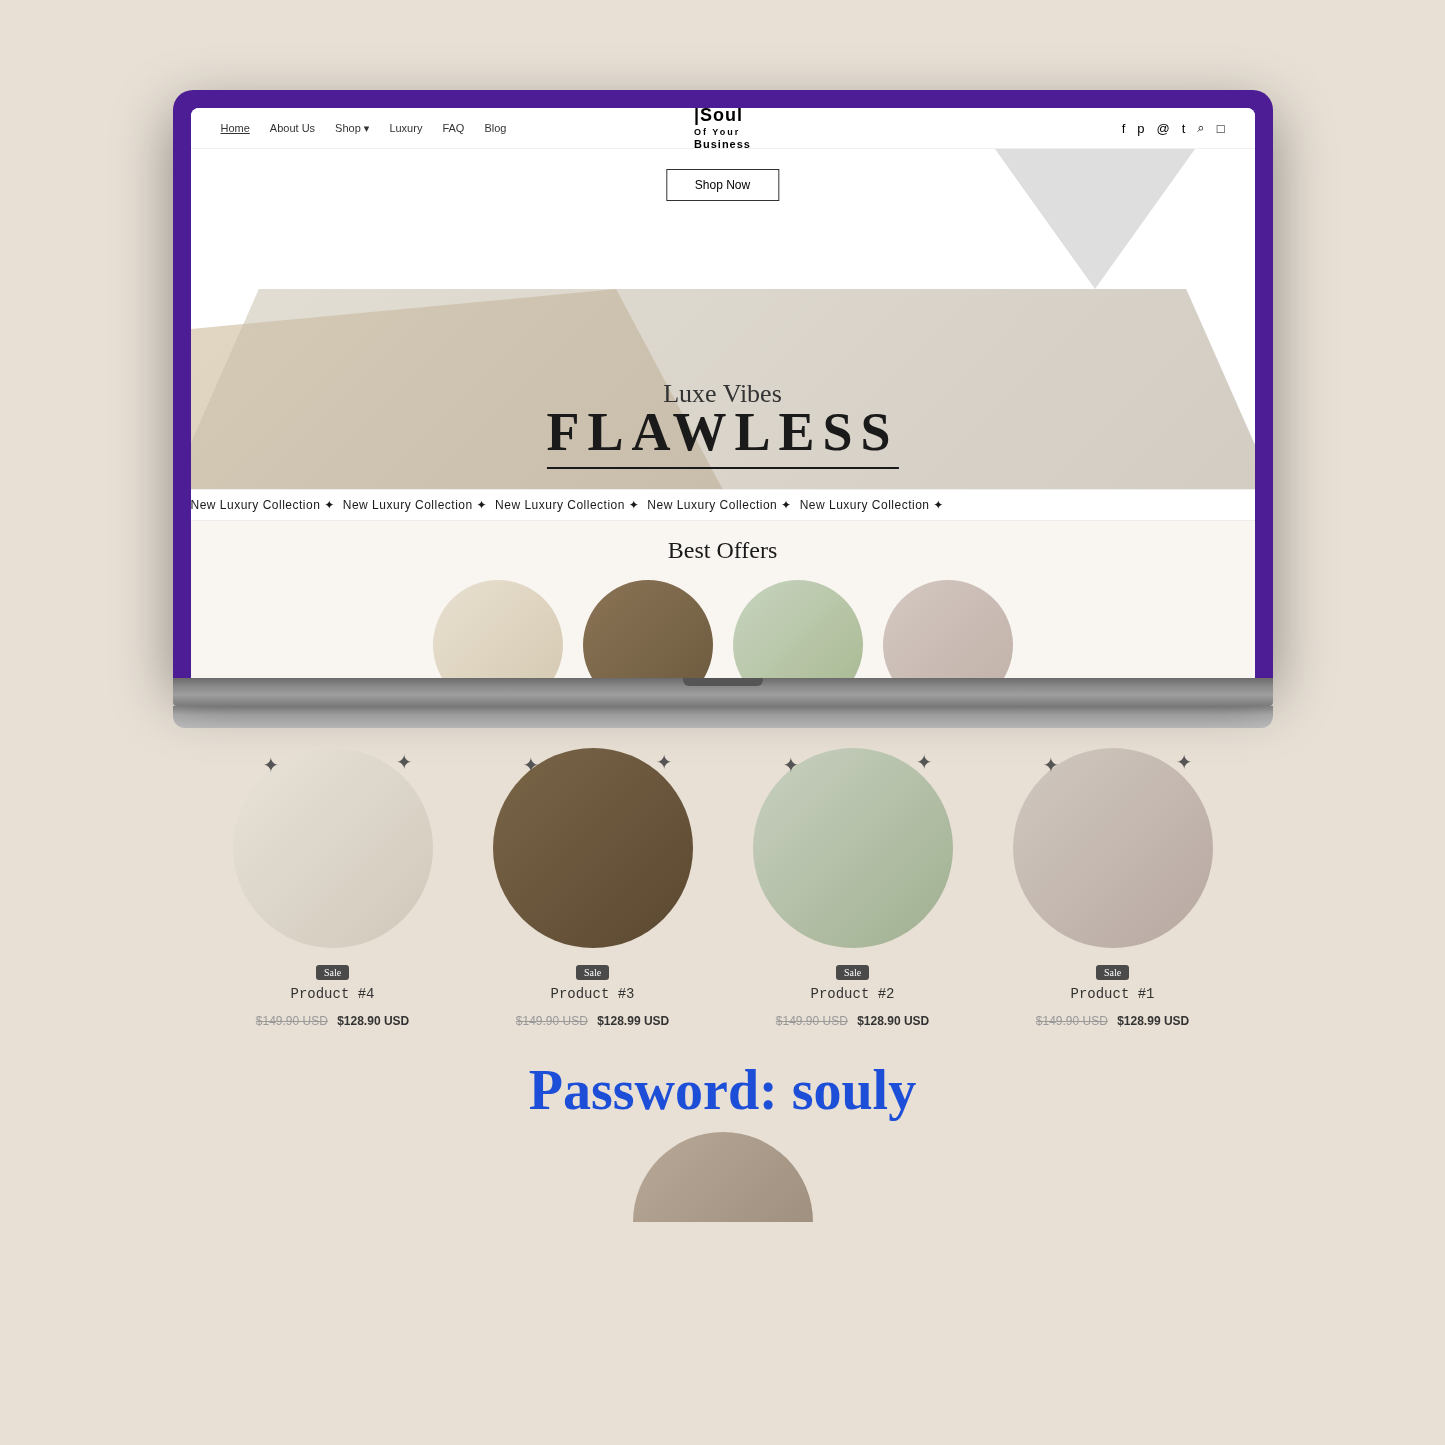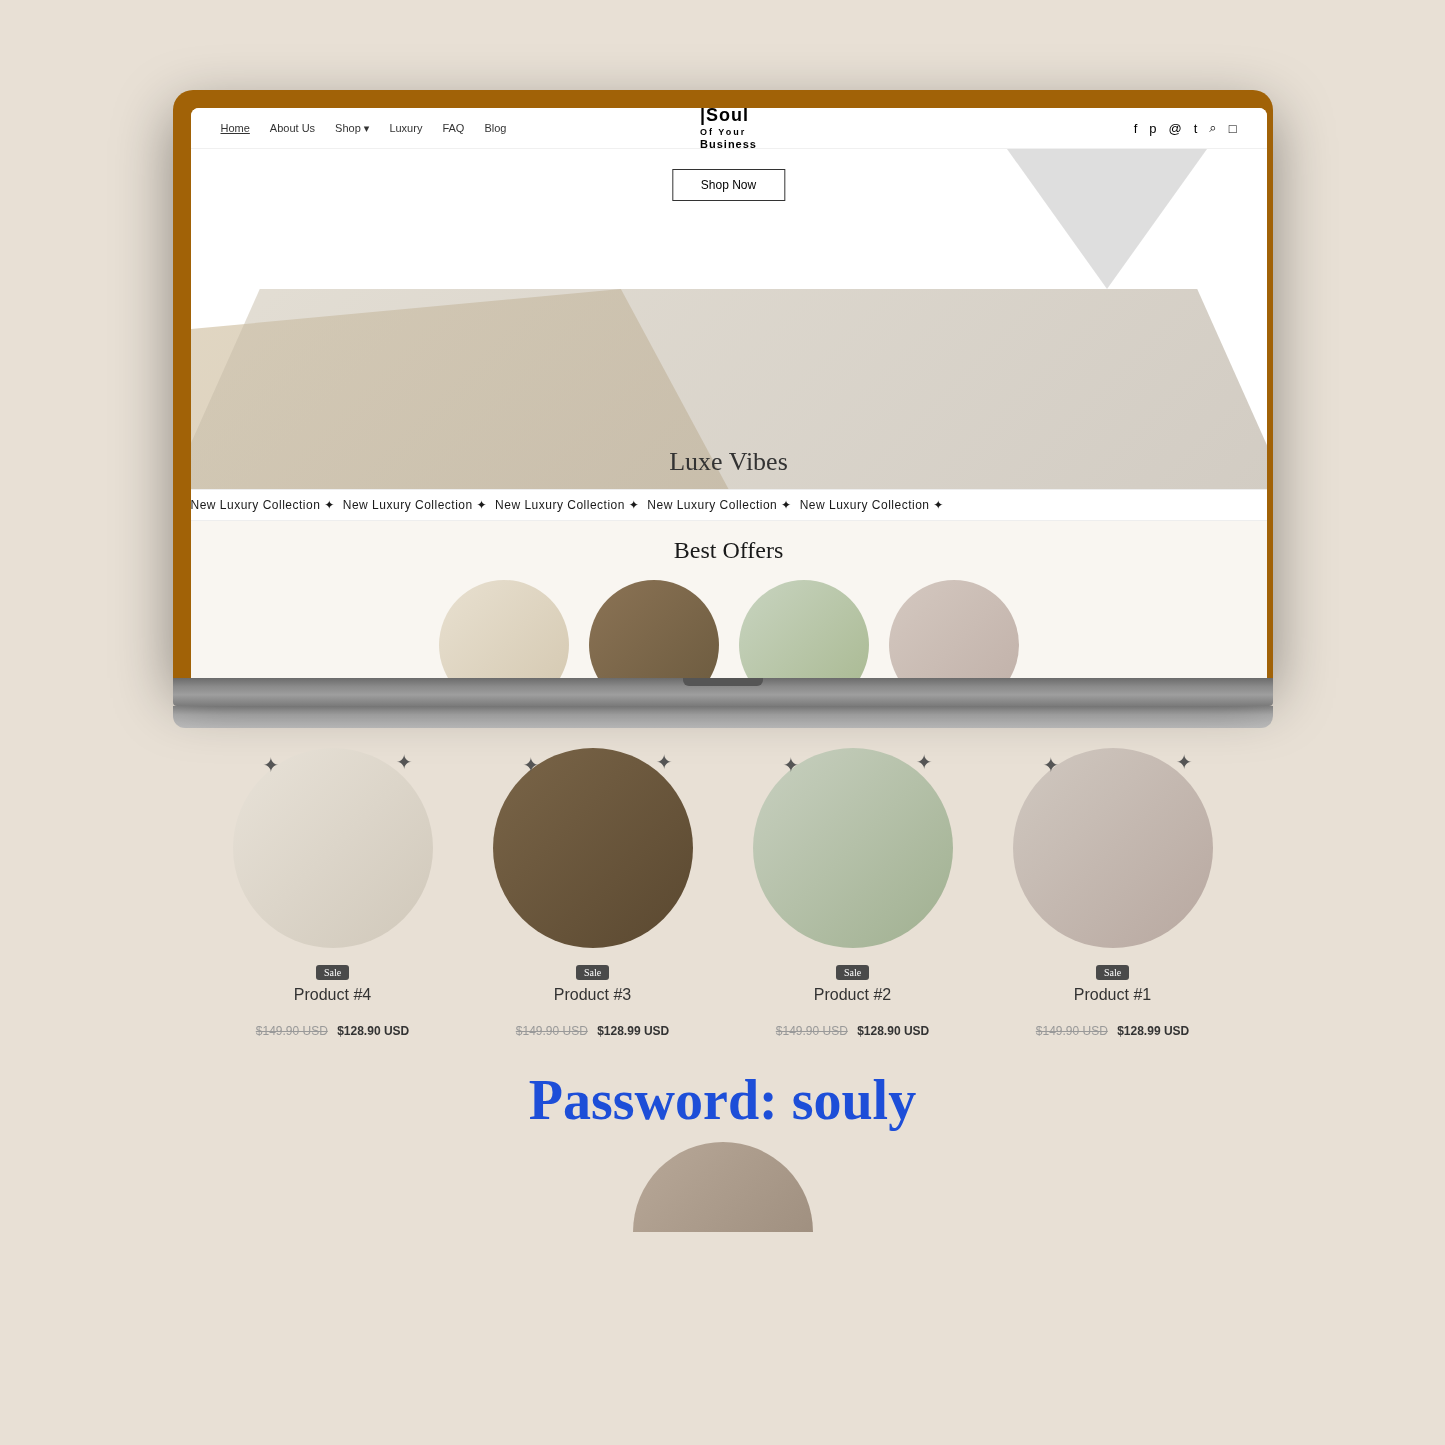--- a/index.html
+++ b/index.html
@@ -42,23 +42,23 @@
 
     
     .laptop-wrapper {
       position: relative;
       width: 1100px;
       margin: 0 auto;
     }
 
     .laptop-screen-area {
       position: relative;
-      background: #a16207;
+      background: #4c1d95;
       border-radius: 20px 20px 0 0;
-      padding: 18px 6px 0 18px;
+      padding: 18px 18px 0 18px;
       box-shadow: 0 20px 60px rgba(0,0,0,0.4);
     }
 
     .laptop-screen-inner {
       background: white;
       border-radius: 8px 8px 0 0;
       overflow: hidden;
       width: 100%;
       height: 570px;
     }
@@ -342,24 +342,24 @@
       display: inline-block;
       background: #4a4a4a;
       color: white;
       font-size: 10px;
       padding: 2px 8px;
       border-radius: 3px;
       margin-bottom: 6px;
     }
 
     .product-name {
-      font-size: 16px;
+      font-size: 14px;
       color: #333;
-      margin-bottom: 20px;
-      font-family: Liberation Sans, sans-serif;
+      margin-bottom: 12px;
+      font-family: Liberation Mono, monospace;
     }
 
     .product-prices {
       font-size: 12px;
       font-family: Arial, sans-serif;
     }
 
     .old-price {
       text-decoration: line-through;
       color: #999;
@@ -442,20 +442,21 @@
             <button class="shop-now-btn">Shop Now</button>
           </div>
 
           <div class="hero-lower">
             <div class="hero-image-overlay"></div>
             <div class="hero-trapezoid"></div>
           </div>
 
           <div class="flawless-text">
             <span class="luxe-vibes">Luxe Vibes</span>
+            <span class="flawless-word">FLAWLESS</span>
           </div>
         </div>
 
         <div class="marquee-section">
           <div class="marquee-track">
             <span class="marquee-item">New Luxury Collection ✦</span>
             <span class="marquee-item">New Luxury Collection ✦</span>
             <span class="marquee-item">New Luxury Collection ✦</span>
             <span class="marquee-item">New Luxury Collection ✦</span>
             <span class="marquee-item">New Luxury Collection ✦</span>

